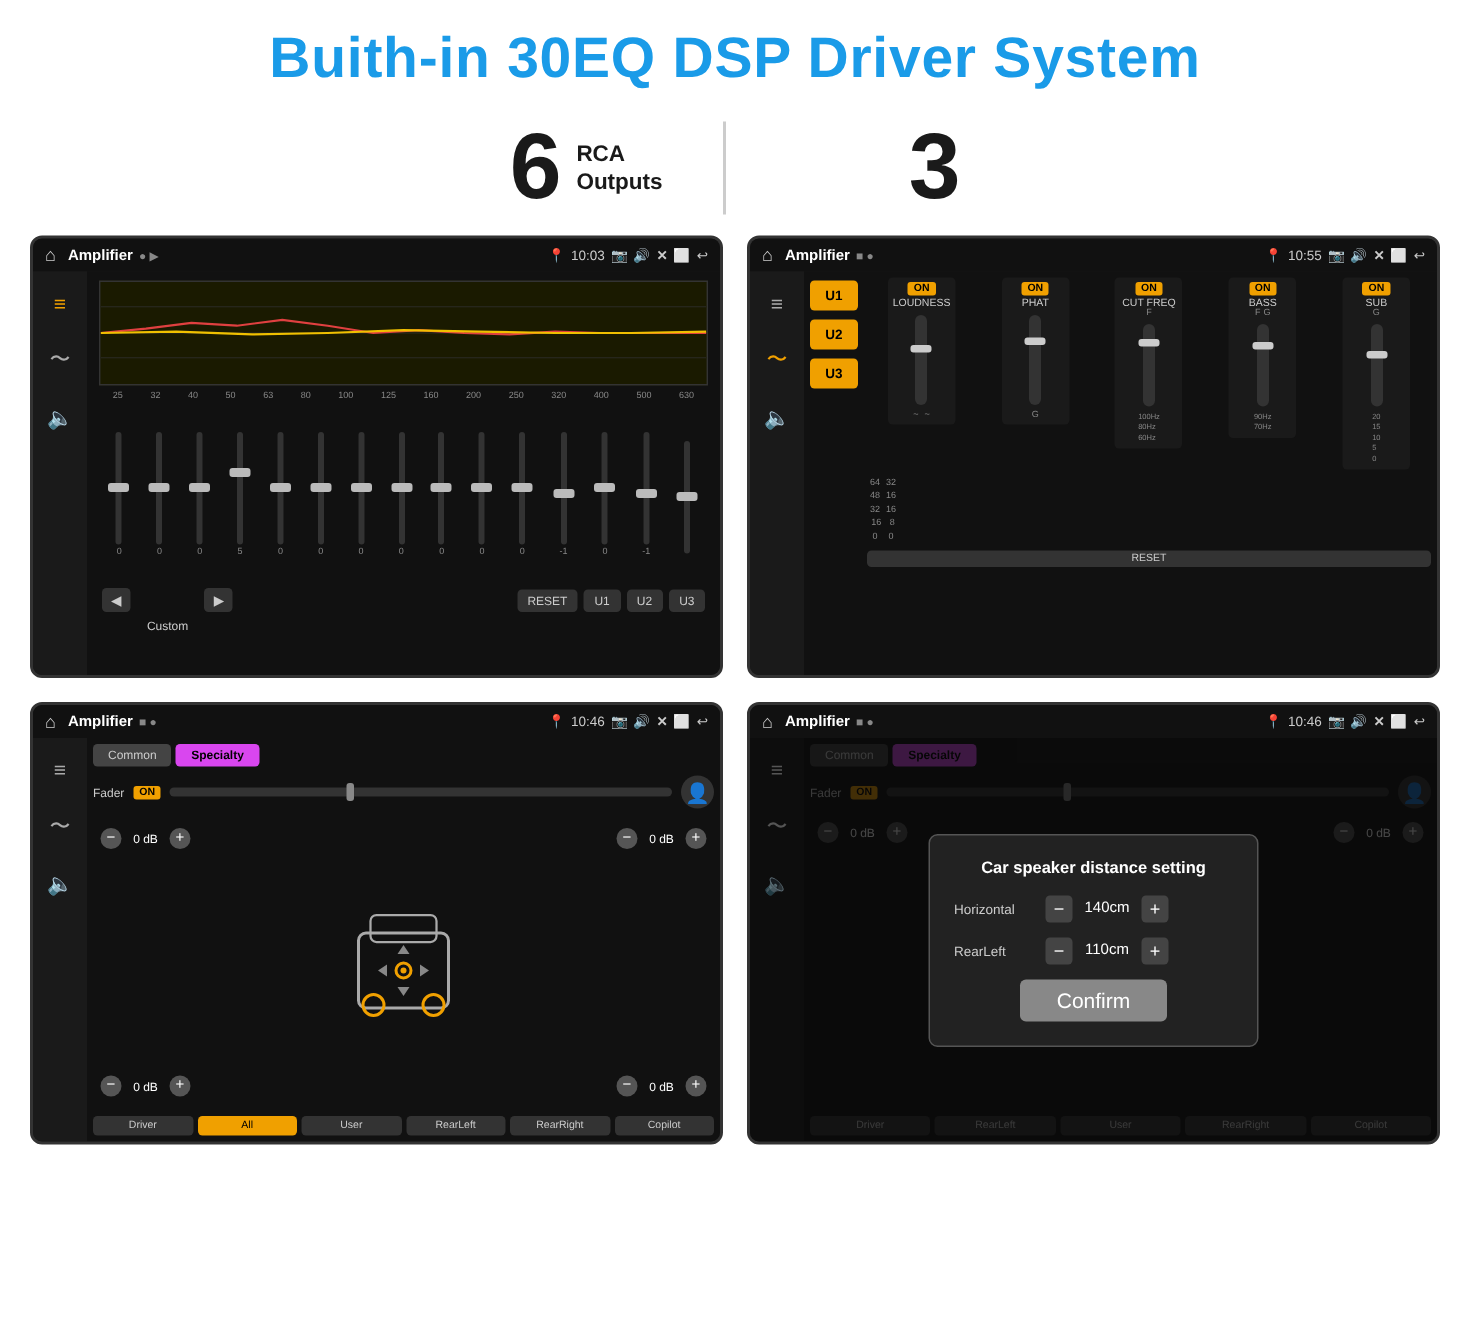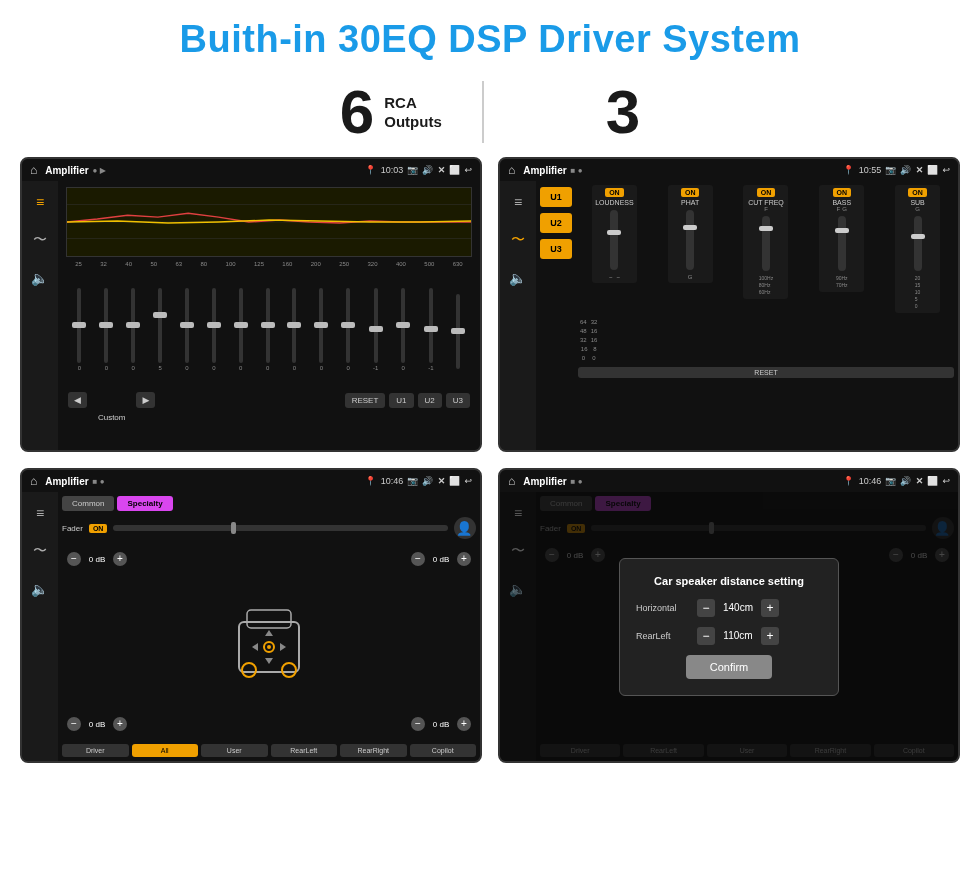--- a/index.html
+++ b/index.html
@@ -505,21 +505,21 @@
       min-width: 38px;
       text-align: center;
     }
 
     .dialog-confirm {
       background: #888;
       color: #fff;
       border: none;
       border-radius: 4px;
       padding: 6px 24px;
-      font-size: 11px;
+      font-size: 14px;
       cursor: pointer;
       display: block;
       margin: 0 auto;
       margin-top: 8px;
     }
   </style>
 </head>
 <body>
 
 <div class="page-title">Buith-in 30EQ DSP Driver System</div>

